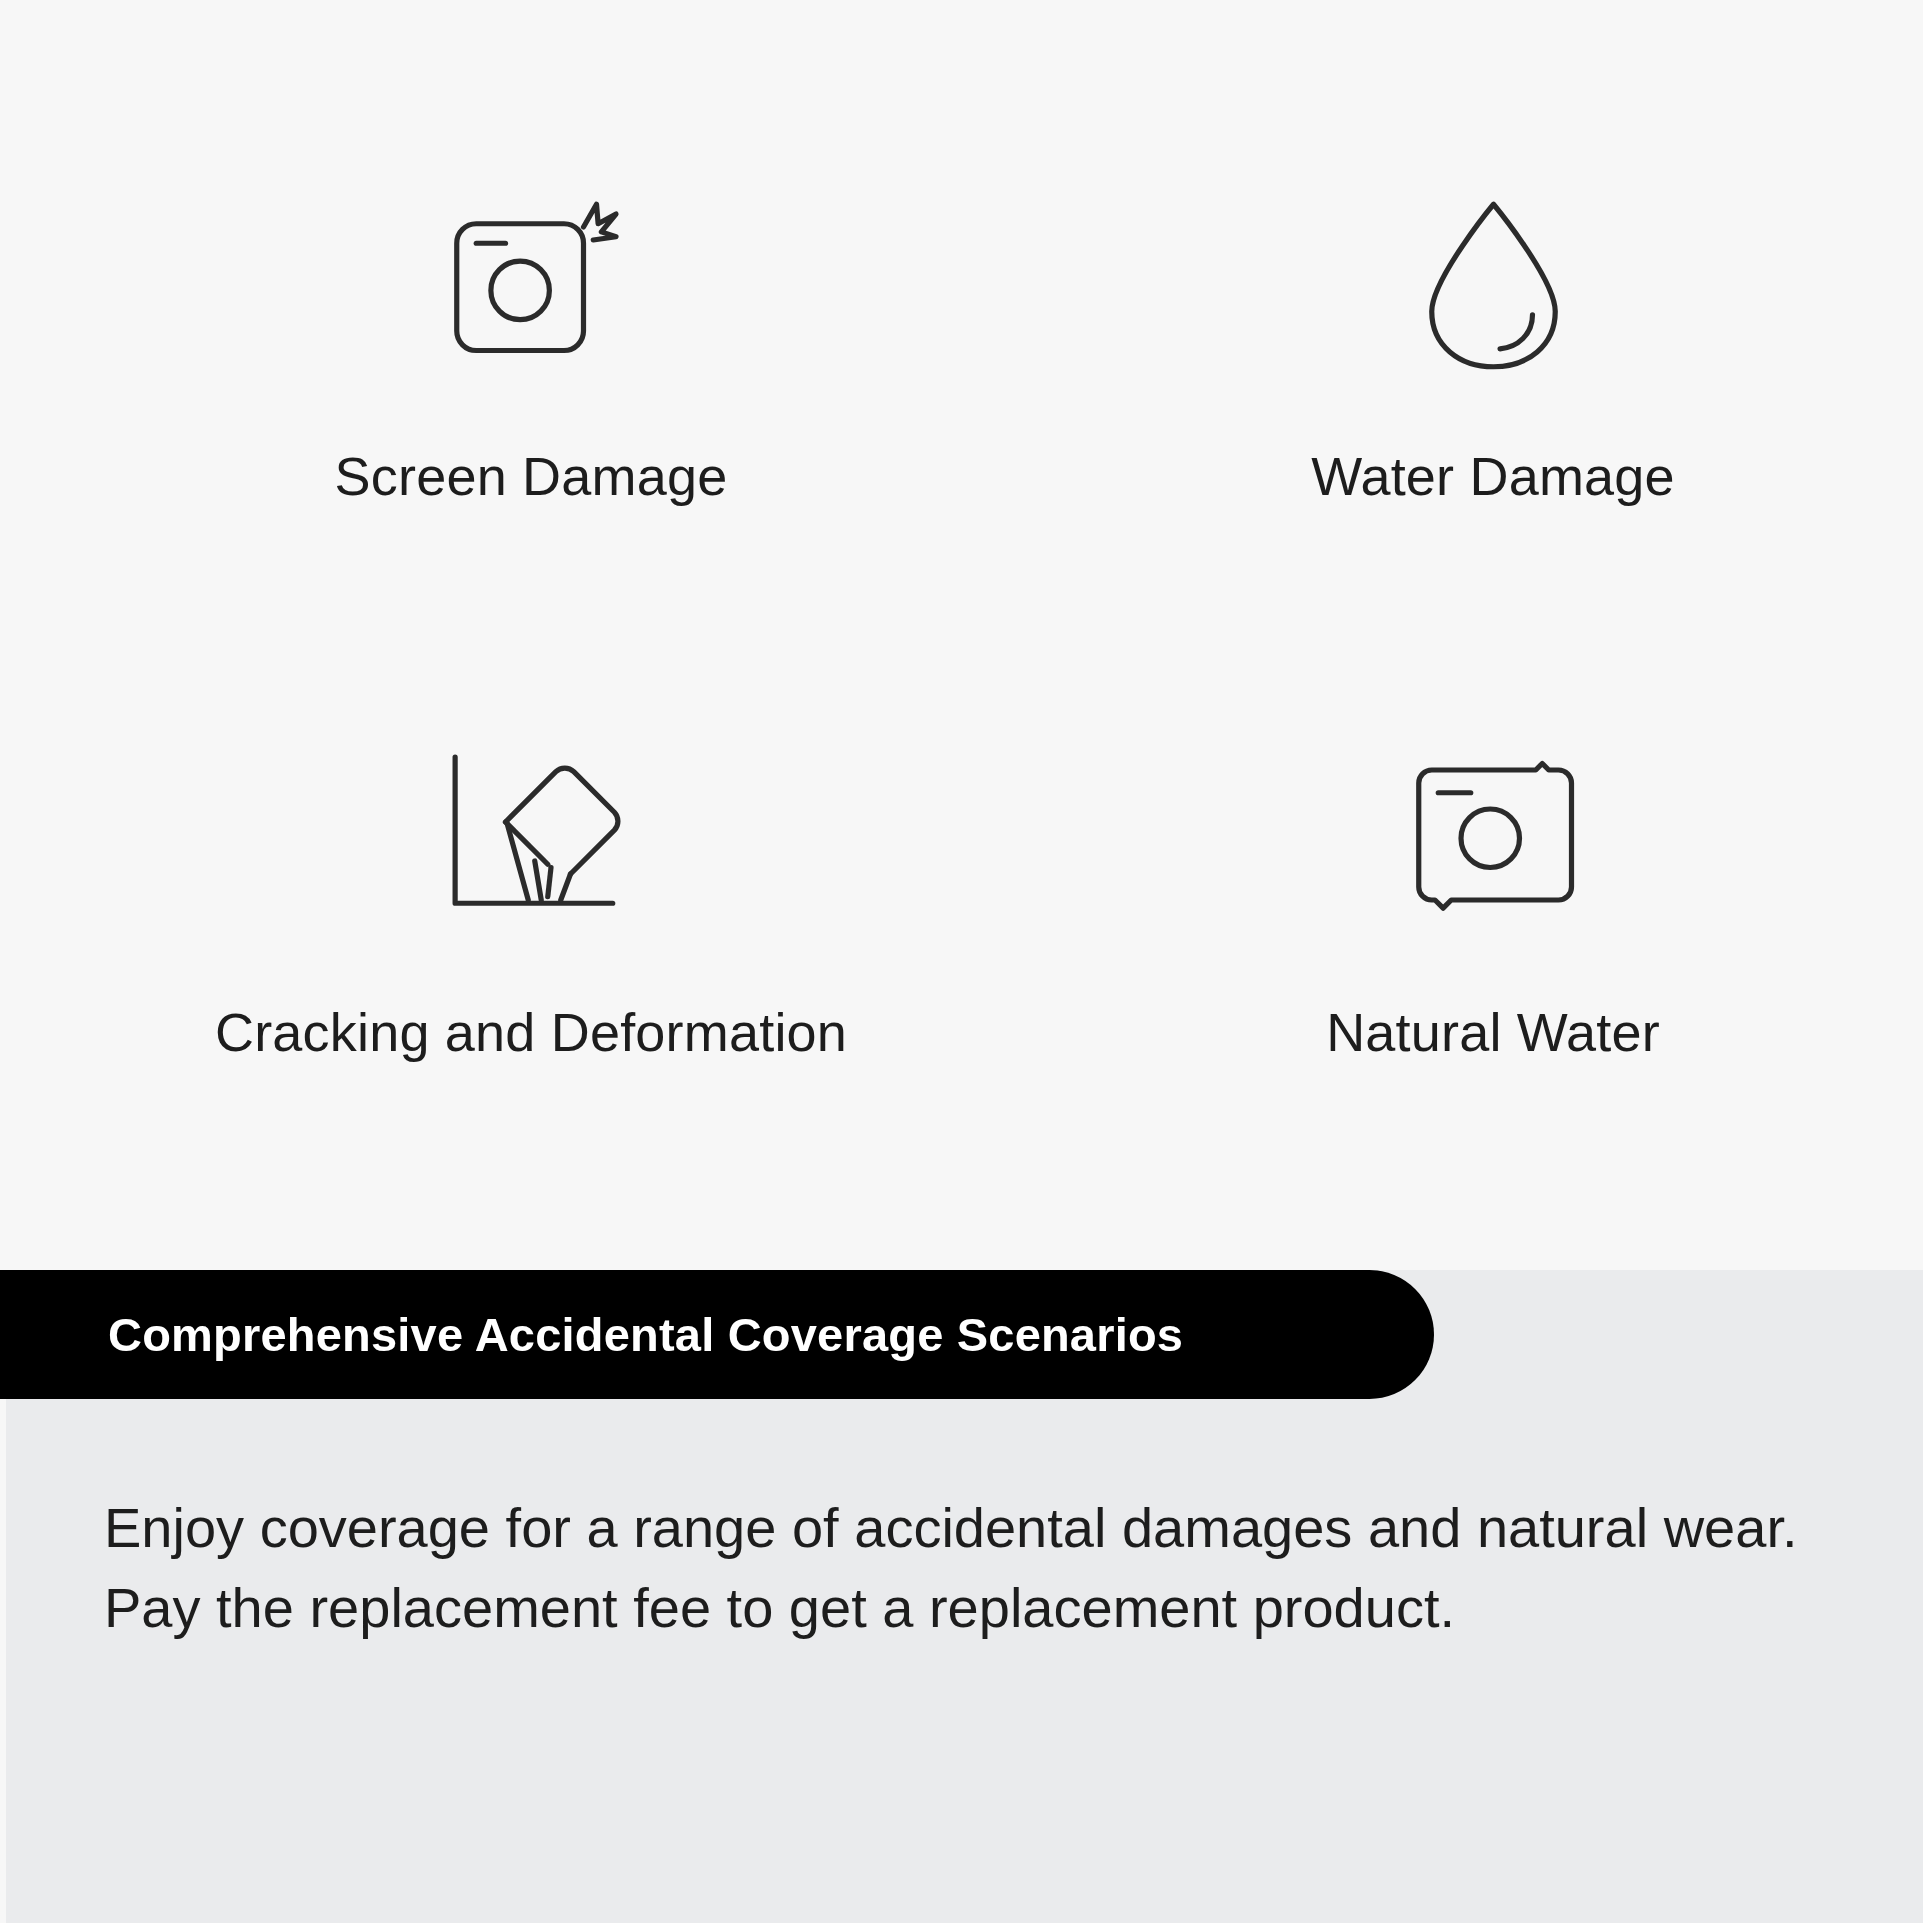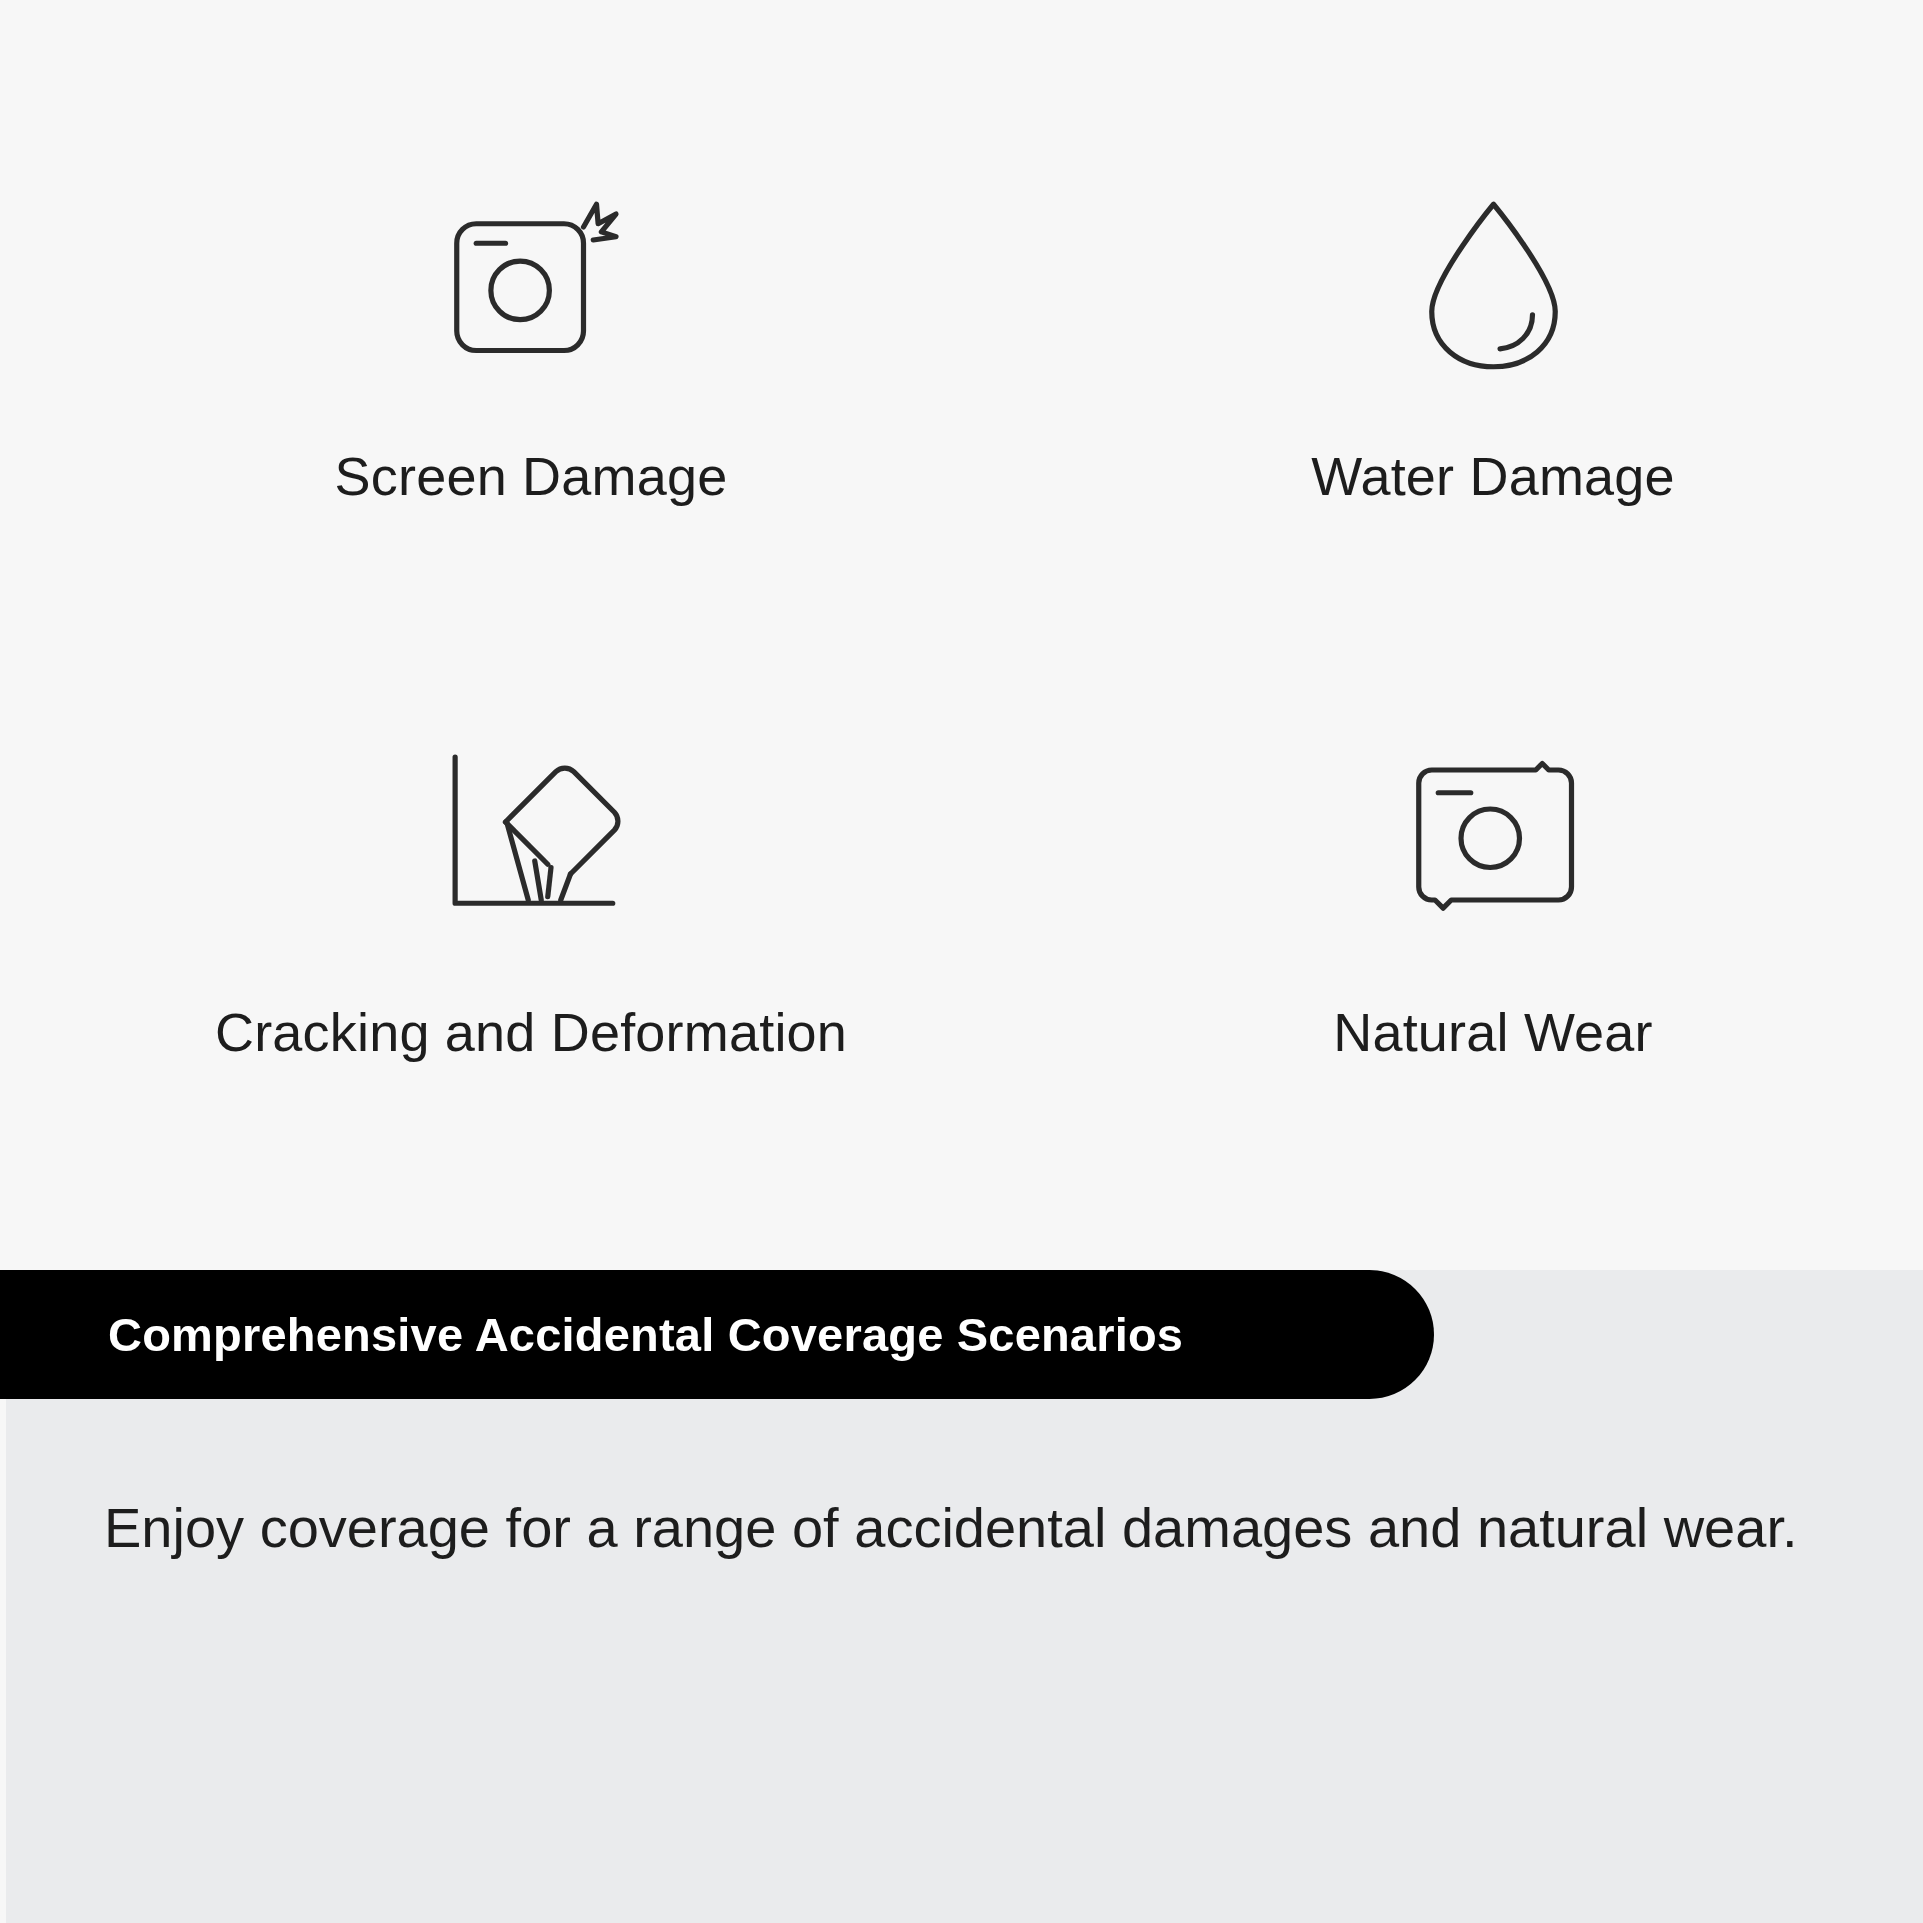--- a/index.html
+++ b/index.html
@@ -162,30 +162,31 @@
     </div>
 
     <div class="cell">
       <div class="icon-wrap">
         <svg width="195" height="195" viewBox="0 0 120 120" fill="none" stroke="#2b2b2b" stroke-width="3.2" stroke-linecap="round" stroke-linejoin="round">
           <path d="M22 16 L86 16 L90 12 L94 16 L100 16 A8 8 0 0 1 108 24 L108 88 A8 8 0 0 1 100 96 L34 96 L29 101 L24 96 L22 96 A8 8 0 0 1 14 88 L14 24 A8 8 0 0 1 22 16 Z"></path>
           <line x1="26" y1="30" x2="46" y2="30"></line>
           <circle cx="58" cy="58" r="18"></circle>
         </svg>
       </div>
-      <div class="cell-label">Natural Wear</div>
+      <div class="cell-label">Natural Water</div>
     </div>
 
   </div>
 </section>
 
 <section class="lower">
 
   <div class="badge">
     <span class="badge-text">Comprehensive Accidental Coverage Scenarios</span>
   </div>
 
   <div class="body-copy">
     <span class="line">Enjoy coverage for a range of accidental damages and natural wear.</span>
+    <span class="line">Pay the replacement fee to get a replacement product.</span>
   </div>
 
 </section>
 
 
 </body></html>

